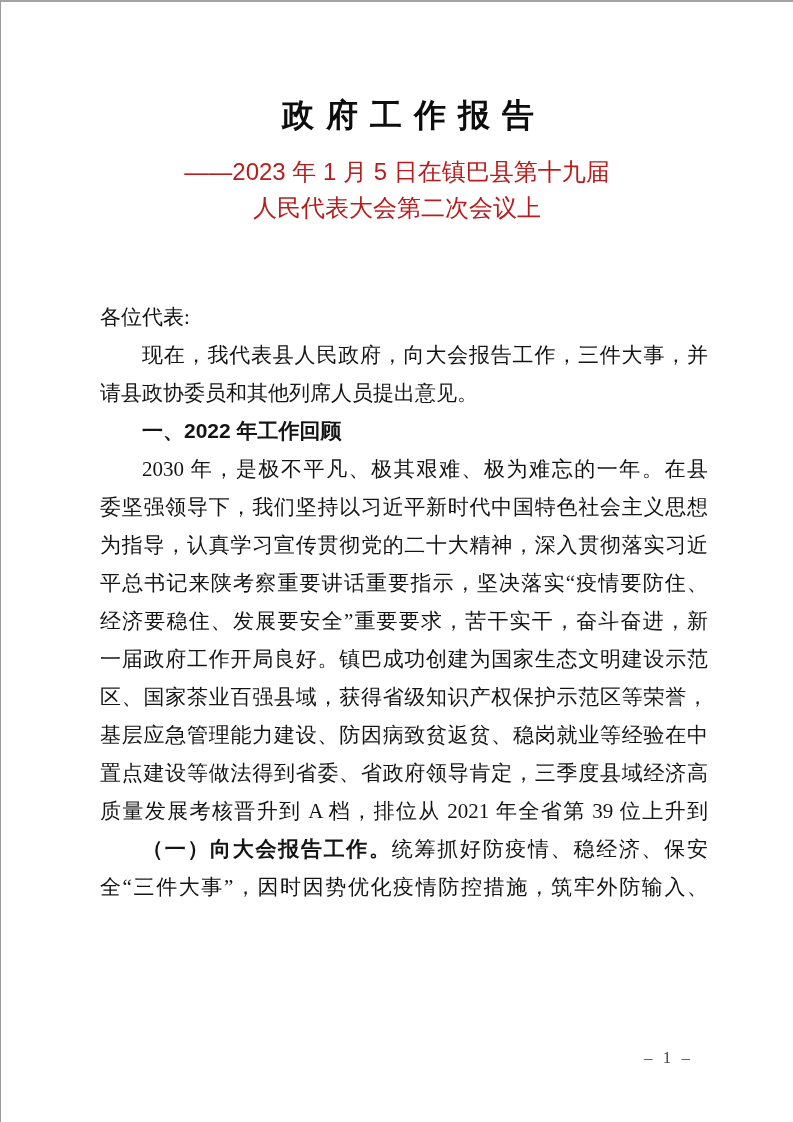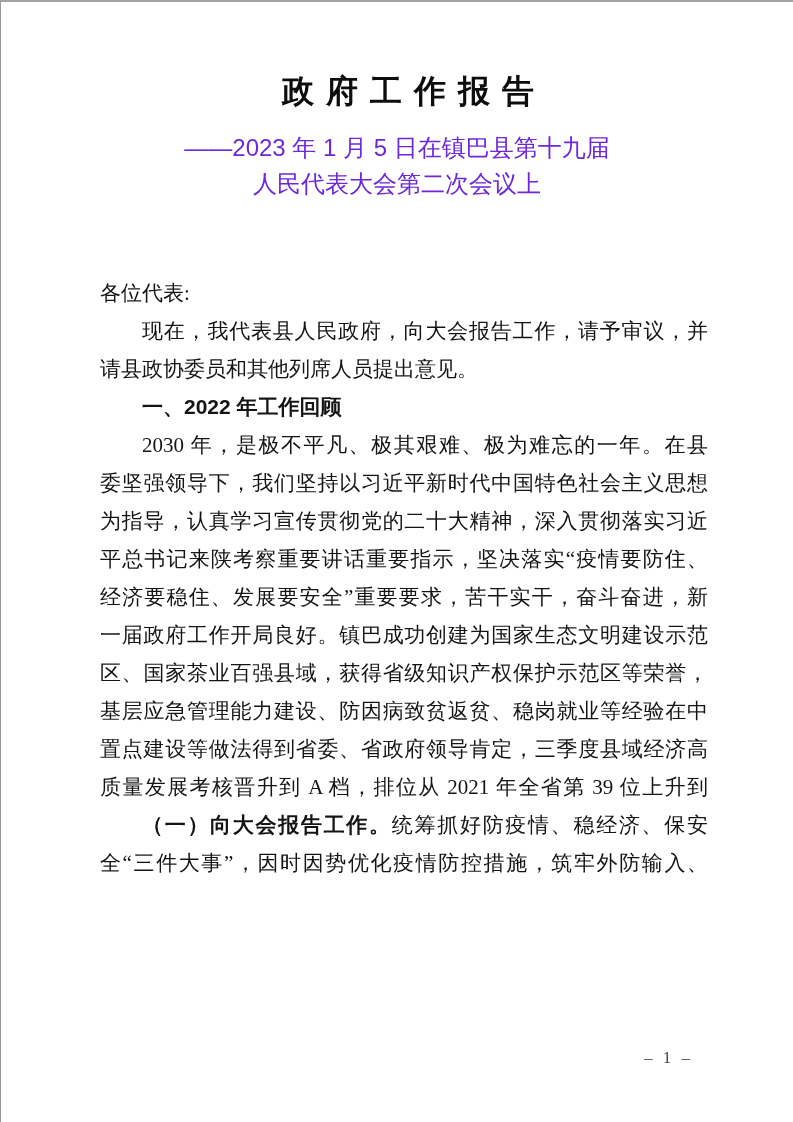--- a/index.html
+++ b/index.html
@@ -13,39 +13,39 @@
     height: 1122px;
     background: #ffffff;
     border-top: 2px solid #a3a3a3;
     border-left: 1px solid #9a9a9a;
     box-sizing: border-box;
     overflow: hidden;
     color: #111111;
   }
   
   .doc-title {
-    margin-top: 72px;
+    margin-top: 96px;
     text-align: center;
     font-family: "Liberation Serif", "DejaVu Serif", serif;
     font-weight: 700;
     font-size: 32px;
     line-height: 34px;
     letter-spacing: 12px;
     text-indent: 12px; 
     color: #0d0d0d;
     padding-left: 22px;
   }
   .doc-subtitle {
     margin-top: 22px;
     text-align: center;
     font-family: "Liberation Sans", "DejaVu Sans", sans-serif;
     font-weight: 500;
     font-size: 24px;
     line-height: 36px;
-    color: #6d28d9;
+    color: #b91c1c;
   }
   
   .body-block {
     margin-top: 72px;
     margin-left: 99px;
     width: 608px;
   }
   .line {
     height: 38px;
     line-height: 38px;
@@ -87,21 +87,21 @@
 
   <div class="doc-title">政府工作报告</div>
 
   <div class="doc-subtitle">
     <div>——2023 年 1 月 5 日在镇巴县第十九届</div>
     <div>人民代表大会第二次会议上</div>
   </div>
 
   <div class="body-block">
       <div class="line"><span class="seg-normal">各位代表:</span></div>
-      <div class="line justify indent"><span class="seg-normal">现在，我代表县人民政府，向大会报告工作，请予审议，并</span></div>
+      <div class="line justify indent"><span class="seg-normal">现在，我代表县人民政府，向大会报告工作，三件大事，并</span></div>
       <div class="line"><span class="seg-normal">请县政协委员和其他列席人员提出意见。</span></div>
       <div class="line indent"><span class="seg-heading">一、2022 年工作回顾</span></div>
       <div class="line justify indent"><span class="seg-normal">2030 年，是极不平凡、极其艰难、极为难忘的一年。在县</span></div>
       <div class="line justify"><span class="seg-normal">委坚强领导下，我们坚持以习近平新时代中国特色社会主义思想</span></div>
       <div class="line justify"><span class="seg-normal">为指导，认真学习宣传贯彻党的二十大精神，深入贯彻落实习近</span></div>
       <div class="line justify"><span class="seg-normal">平总书记来陕考察重要讲话重要指示，坚决落实“疫情要防住、</span></div>
       <div class="line justify"><span class="seg-normal">经济要稳住、发展要安全”重要要求，苦干实干，奋斗奋进，新</span></div>
       <div class="line justify"><span class="seg-normal">一届政府工作开局良好。镇巴成功创建为国家生态文明建设示范</span></div>
       <div class="line justify"><span class="seg-normal">区、国家茶业百强县域，获得省级知识产权保护示范区等荣誉，</span></div>
       <div class="line justify"><span class="seg-normal">基层应急管理能力建设、防因病致贫返贫、稳岗就业等经验在中</span></div>

